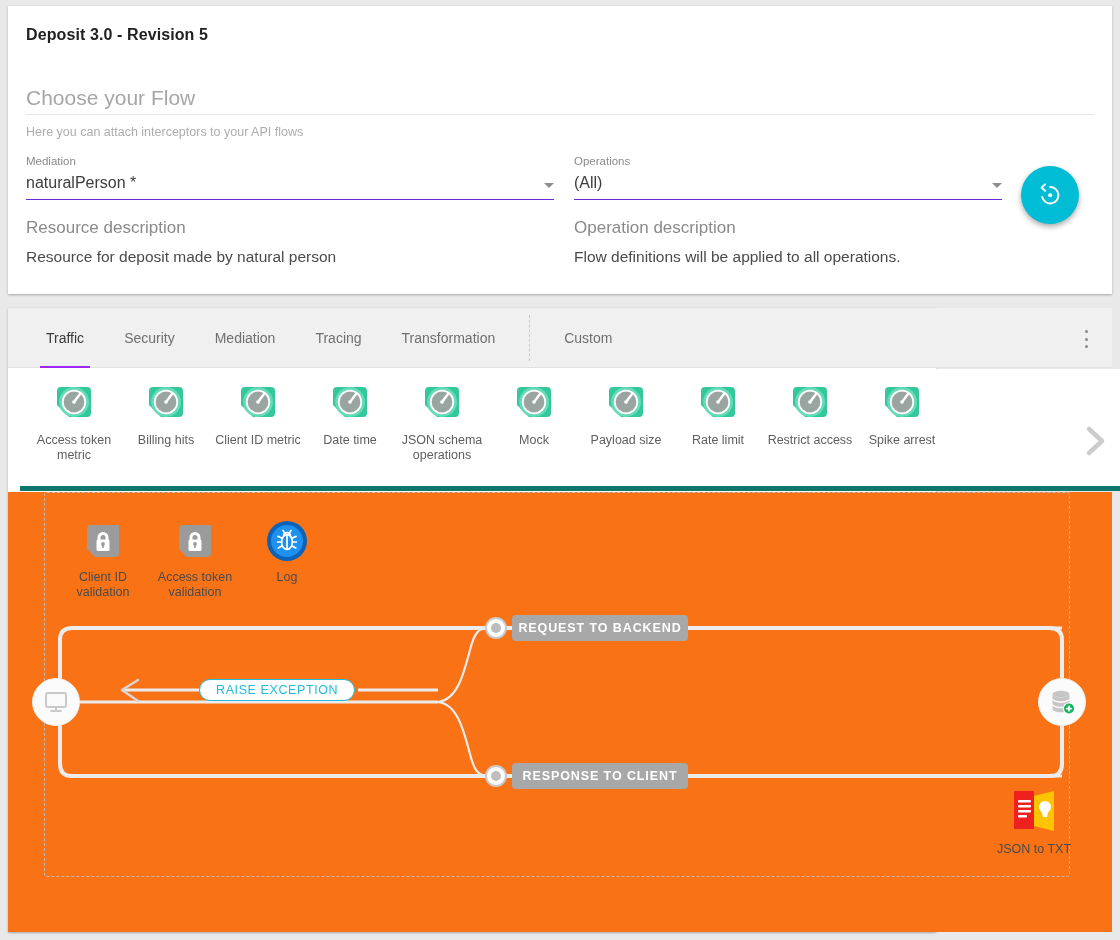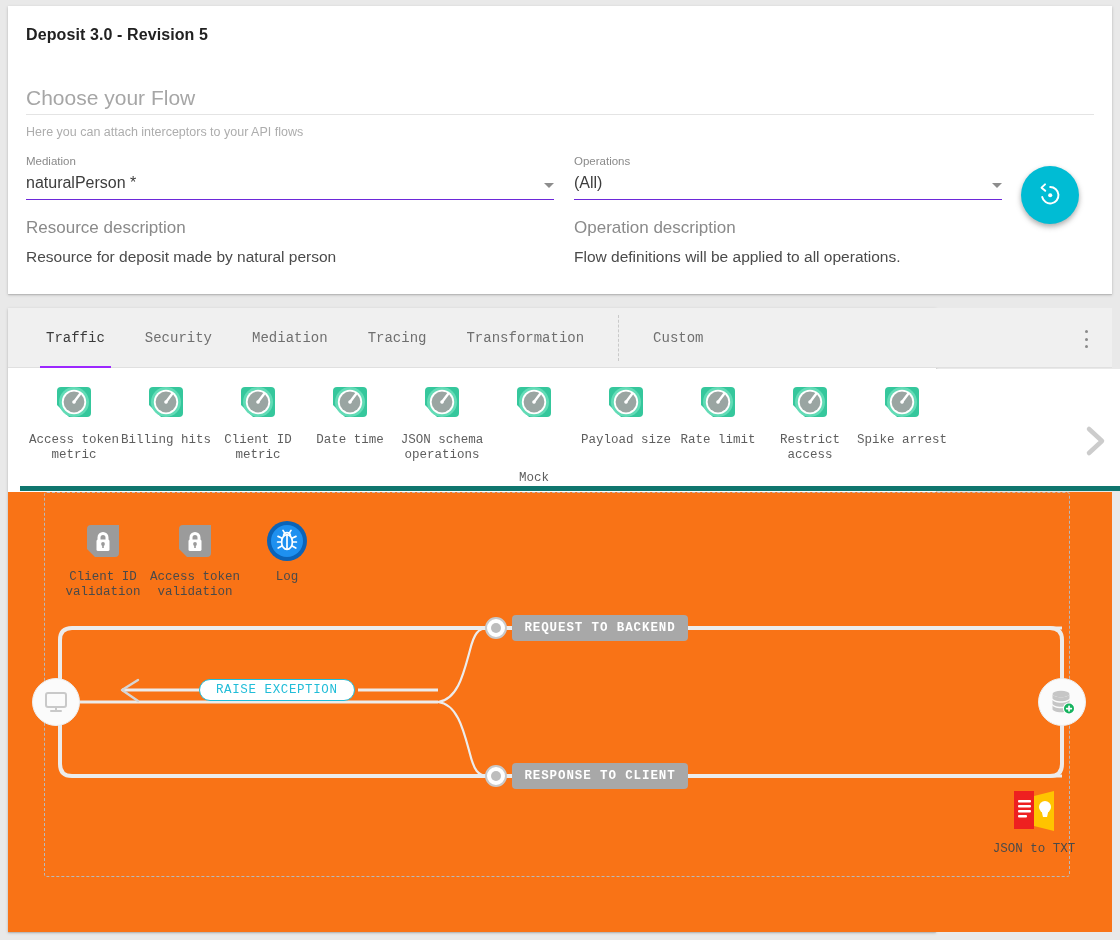--- a/index.html
+++ b/index.html
@@ -63,21 +63,21 @@
   .fab {
     position: absolute; left: 1013px; top: 160px;
     width: 58px; height: 58px; border-radius: 50%;
     background: #00bcd4;
     box-shadow: 0 3px 6px rgba(0,0,0,0.22), 0 2px 4px rgba(0,0,0,0.14);
     display: flex; align-items: center; justify-content: center;
     cursor: pointer;
   }
 
   
-  #body-card { left: 8px; top: 308px; width: 928px; height: 624px; font-family: Liberation Mono, monospace; }
+  #body-card { left: 8px; top: 308px; width: 928px; height: 624px; }
 
   .tabs-bar {
     position: absolute; left: 0; top: 0; width: 1104px; height: 60px;
     background: #f0f0f0;
     border-bottom: 1px solid #e0e0e0;
   }
   .tabs { position: absolute; left: 18px; top: 0; height: 60px; display: flex; align-items: center; }
   .tab {
     position: relative;
     height: 60px; display: flex; align-items: center;
@@ -286,21 +286,21 @@
           <svg width="42" height="42" viewBox="0 0 42 42">
             <path d="M8,4 h26 a4,4 0 0 1 4,4 v22 a4,4 0 0 1 -4,4 h-18 l-12,-12 v-14 a4,4 0 0 1 4,-4 z" fill="#35c79c"></path>
             <circle cx="21" cy="19" r="15" fill="#63dbb6"></circle>
             <circle cx="21" cy="19" r="12.2" fill="#ffffff"></circle>
             <circle cx="21" cy="19" r="10.4" fill="#9aa5a2"></circle>
             <path d="M21 19 L27 11" stroke="#ffffff" stroke-width="2.4" stroke-linecap="round"></path>
             <circle cx="21" cy="19" r="1.8" fill="#ffffff"></circle>
           </svg>
           <div class="palette-label">JSON schema operations</div>
         </div>
-        <div class="palette-item" style="left: 466px; gap: 38px;">
+        <div class="palette-item" style="left: 466px;">
           <svg width="42" height="42" viewBox="0 0 42 42">
             <path d="M8,4 h26 a4,4 0 0 1 4,4 v22 a4,4 0 0 1 -4,4 h-18 l-12,-12 v-14 a4,4 0 0 1 4,-4 z" fill="#35c79c"></path>
             <circle cx="21" cy="19" r="15" fill="#63dbb6"></circle>
             <circle cx="21" cy="19" r="12.2" fill="#ffffff"></circle>
             <circle cx="21" cy="19" r="10.4" fill="#9aa5a2"></circle>
             <path d="M21 19 L27 11" stroke="#ffffff" stroke-width="2.4" stroke-linecap="round"></path>
             <circle cx="21" cy="19" r="1.8" fill="#ffffff"></circle>
           </svg>
           <div class="palette-label">Mock</div>
         </div>

